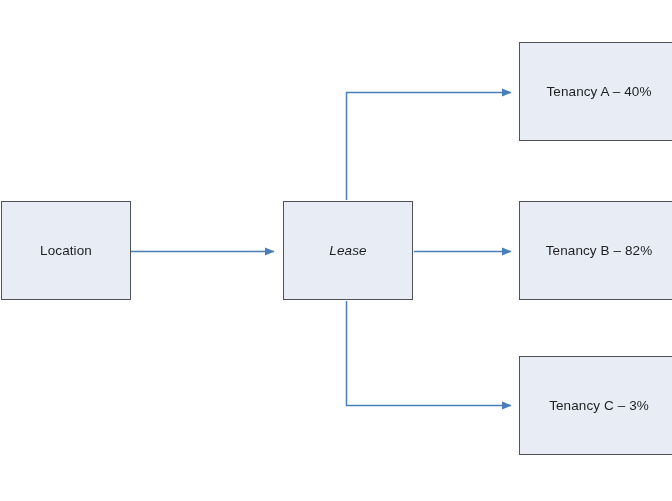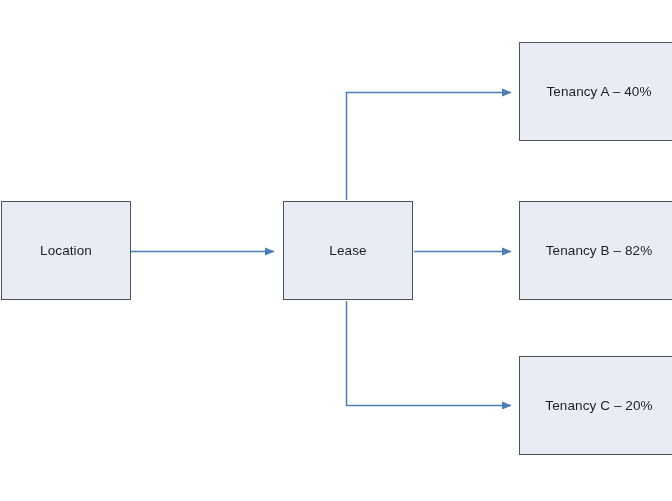--- a/index.html
+++ b/index.html
@@ -71,29 +71,29 @@
 
     <g>
       <path d="M346.5,301 L346.5,405.5 L511,405.5" fill="none" stroke="#4a7ebb" stroke-width="1.5" marker-end="url(#arrowhead)"></path>
     </g>
   </svg>
 
   <div class="node" style="left:1px; top:201px; width:130px; height:99px;">
     <span class="node-label">Location</span>
   </div>
 
-  <div class="node" style="left:283px; top:201px; width:130px; height:99px;">
+  <div class="node" style="left:283px; top:201px; width:130px; height:99px;font-style:italic;">
     <span class="node-label">Lease</span>
   </div>
 
   <div class="node" style="left:519px; top:42px; width:160px; height:99px;">
     <span class="node-label">Tenancy A – 40%</span>
   </div>
 
   <div class="node" style="left:519px; top:201px; width:160px; height:99px;">
     <span class="node-label">Tenancy B – 82%</span>
   </div>
 
   <div class="node" style="left:519px; top:356px; width:160px; height:99px;">
-    <span class="node-label">Tenancy C – 20%</span>
+    <span class="node-label">Tenancy C – 3%</span>
   </div>
 
 </div>
 
 </body></html>

